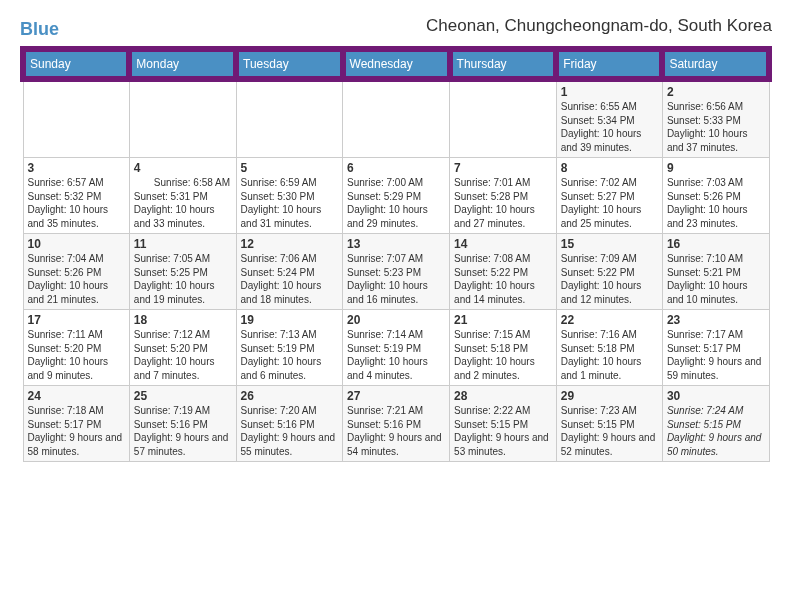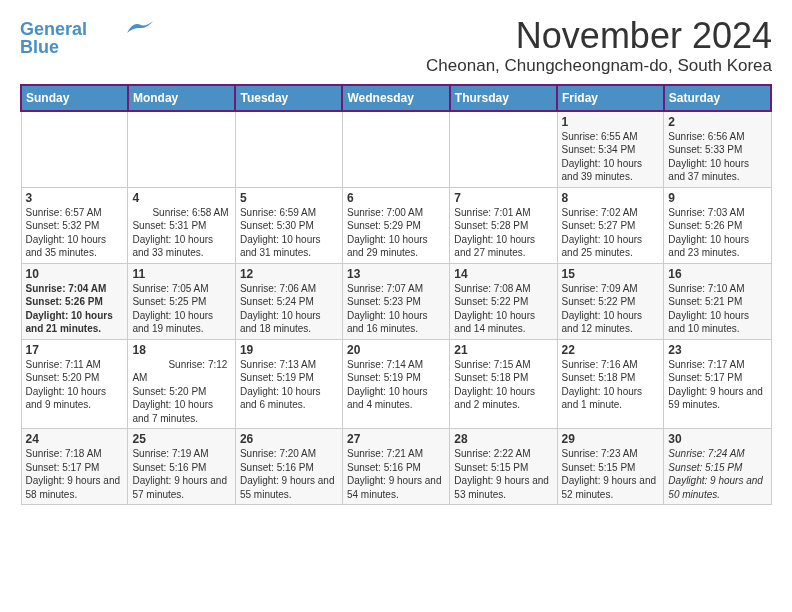--- a/index.html
+++ b/index.html
@@ -51,24 +51,24 @@
     }
     .calendar {
       width: 100%;
       border-collapse: collapse;
       margin-top: 8px;
     }
     .calendar thead th {
       background: #4a90c4;
       color: #fff;
       font-size: 12px;
-      font-weight: bold;
+      font-weight: normal;
       padding: 5px 4px;
       text-align: left;
-      border: 2px solid #701a75;
+      border: 6px solid #701a75;
     }
     .calendar tbody td {
       border: 1px solid #ccc;
       vertical-align: top;
       padding: 3px 4px;
       width: 108px;
       min-height: 80px;
       font-size: 10.5px;
       color: #333;
       background: #fff;
@@ -92,30 +92,23 @@
     }
     .empty-cell {
       background: #fff !important;
     }
   </style>
 </head>
 <body>
 
 <div class="header">
   <div class="logo">
-    <div style="display:flex;align-items:center;">
-      <span class="logo-text"><span>General</span></span>
-      <svg class="logo-bird" viewBox="0 0 28 18" xmlns="http://www.w3.org/2000/svg">
-        <path d="M2 14 Q8 2 16 6 Q20 8 28 2 Q22 10 14 9 Q8 9 2 14Z" fill="#4a90c4"></path>
-      </svg>
-    </div>
     <span class="logo-text" style="color:#4a90c4;font-size:18px;font-weight:bold;">Blue</span>
   </div>
   <div class="title-block">
-    <div class="month-title">November 2024</div>
     <div class="location-title">Cheonan, Chungcheongnam-do, South Korea</div>
   </div>
 </div>
 
 <table class="calendar">
   <thead>
     <tr id="header-row">
         <th>Sunday</th>
         <th>Monday</th>
         <th>Tuesday</th>
@@ -156,21 +149,21 @@
 Sunset: 5:28 PM
 Daylight: 10 hours and 27 minutes.</span></td>
         <td><span class="day-num">8</span><span class="day-info" style="white-space: pre-line;">Sunrise: 7:02 AM
 Sunset: 5:27 PM
 Daylight: 10 hours and 25 minutes.</span></td>
         <td><span class="day-num">9</span><span class="day-info" style="white-space: pre-line;">Sunrise: 7:03 AM
 Sunset: 5:26 PM
 Daylight: 10 hours and 23 minutes.</span></td>
       </tr>
       <tr>
-        <td><span class="day-num">10</span><span class="day-info" style="white-space: pre-line; font-weight: bold;">Sunrise: 7:04 AM
+        <td><span class="day-num">10</span><span class="day-info" style="white-space: pre-line;">Sunrise: 7:04 AM
 Sunset: 5:26 PM
 Daylight: 10 hours and 21 minutes.</span></td>
         <td><span class="day-num">11</span><span class="day-info" style="white-space: pre-line;">Sunrise: 7:05 AM
 Sunset: 5:25 PM
 Daylight: 10 hours and 19 minutes.</span></td>
         <td><span class="day-num">12</span><span class="day-info" style="white-space: pre-line;">Sunrise: 7:06 AM
 Sunset: 5:24 PM
 Daylight: 10 hours and 18 minutes.</span></td>
         <td><span class="day-num">13</span><span class="day-info" style="white-space: pre-line;">Sunrise: 7:07 AM
 Sunset: 5:23 PM
@@ -182,21 +175,21 @@
 Sunset: 5:22 PM
 Daylight: 10 hours and 12 minutes.</span></td>
         <td><span class="day-num">16</span><span class="day-info" style="white-space: pre-line;">Sunrise: 7:10 AM
 Sunset: 5:21 PM
 Daylight: 10 hours and 10 minutes.</span></td>
       </tr>
       <tr>
         <td><span class="day-num">17</span><span class="day-info" style="white-space: pre-line;">Sunrise: 7:11 AM
 Sunset: 5:20 PM
 Daylight: 10 hours and 9 minutes.</span></td>
-        <td><span class="day-num">18</span><span class="day-info" style="white-space: pre-line; margin-left: 36px;">Sunrise: 7:12 AM
+        <td><span class="day-num">18</span><span class="day-info" style="white-space: pre-line;">Sunrise: 7:12 AM
 Sunset: 5:20 PM
 Daylight: 10 hours and 7 minutes.</span></td>
         <td><span class="day-num">19</span><span class="day-info" style="white-space: pre-line;">Sunrise: 7:13 AM
 Sunset: 5:19 PM
 Daylight: 10 hours and 6 minutes.</span></td>
         <td><span class="day-num">20</span><span class="day-info" style="white-space: pre-line;">Sunrise: 7:14 AM
 Sunset: 5:19 PM
 Daylight: 10 hours and 4 minutes.</span></td>
         <td><span class="day-num">21</span><span class="day-info" style="white-space: pre-line;">Sunrise: 7:15 AM
 Sunset: 5:18 PM

